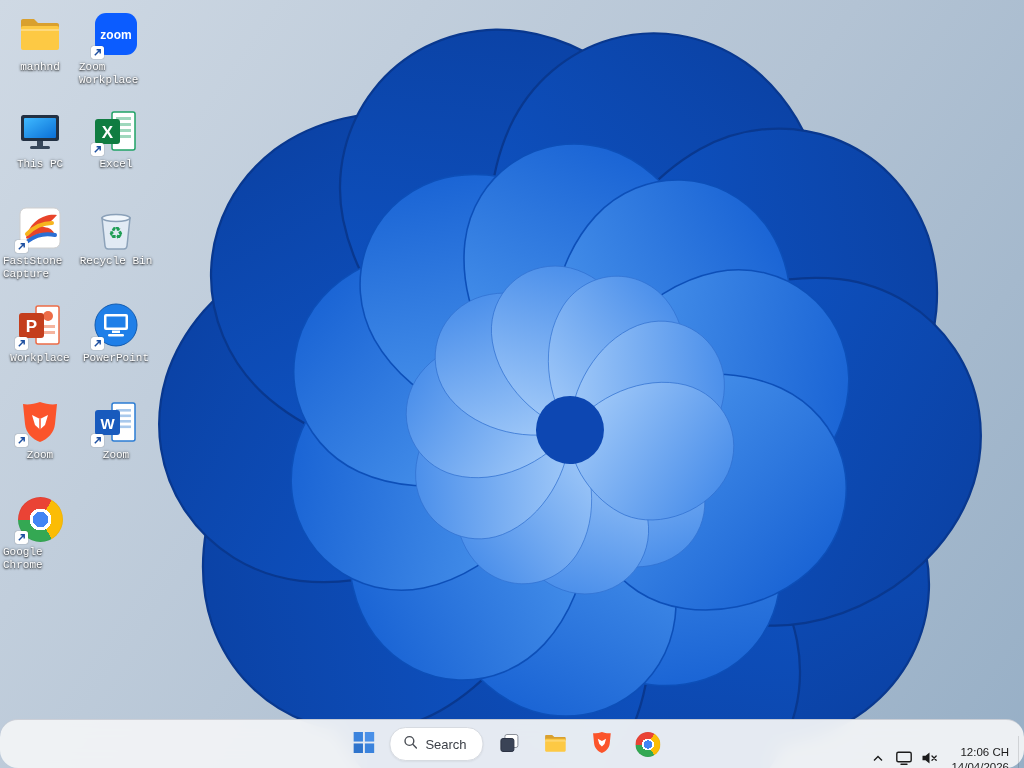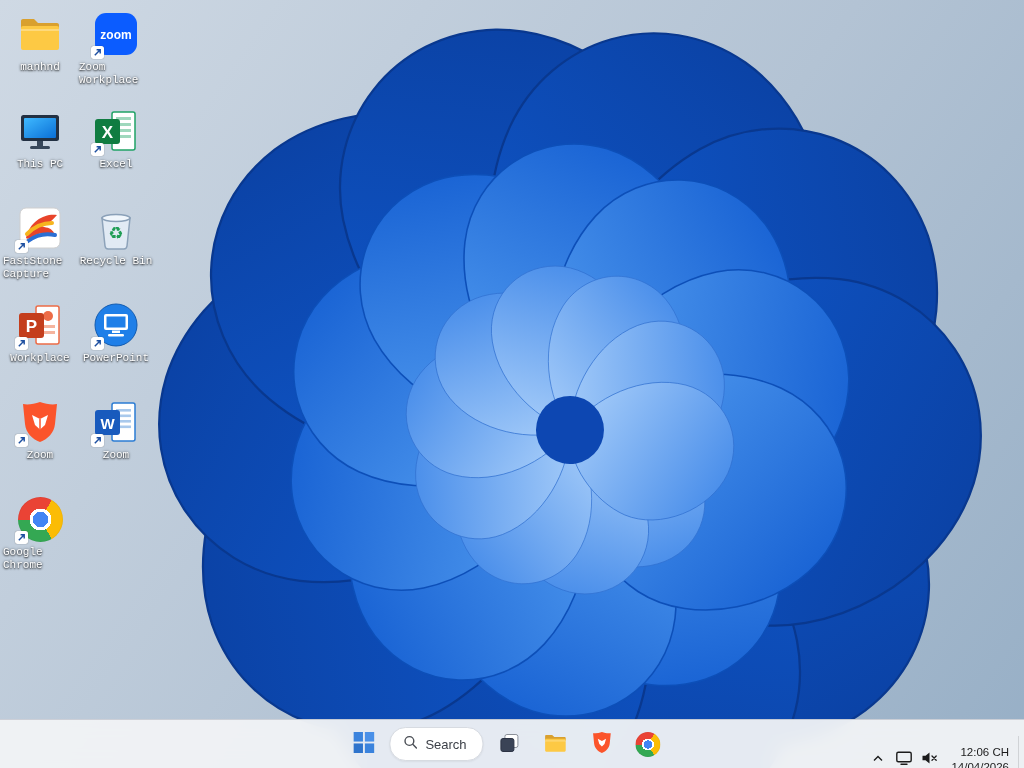--- a/index.html
+++ b/index.html
@@ -38,20 +38,21 @@
   }
   .cb46{width:45px;height:45px;}
   .cb24{width:25px;height:25px;}
 
   
   .taskbar{
     position:absolute;left:0;right:0;bottom:0;height:48px;z-index:5;
     background:rgba(241,243,246,.95);
     border-top:1px solid rgba(110,120,135,.28);
     backdrop-filter:blur(8px);
+    border-radius:18px;
   }
   .tb-center{
     position:absolute;left:50%;top:0;height:100%;transform:translateX(-52%);
     display:flex;align-items:center;gap:6px;
   }
   .tb-btn{
     width:40px;height:40px;border:none;background:transparent;border-radius:6px;
     display:flex;align-items:center;justify-content:center;padding:0;cursor:pointer;
   }
   .search-pill{

